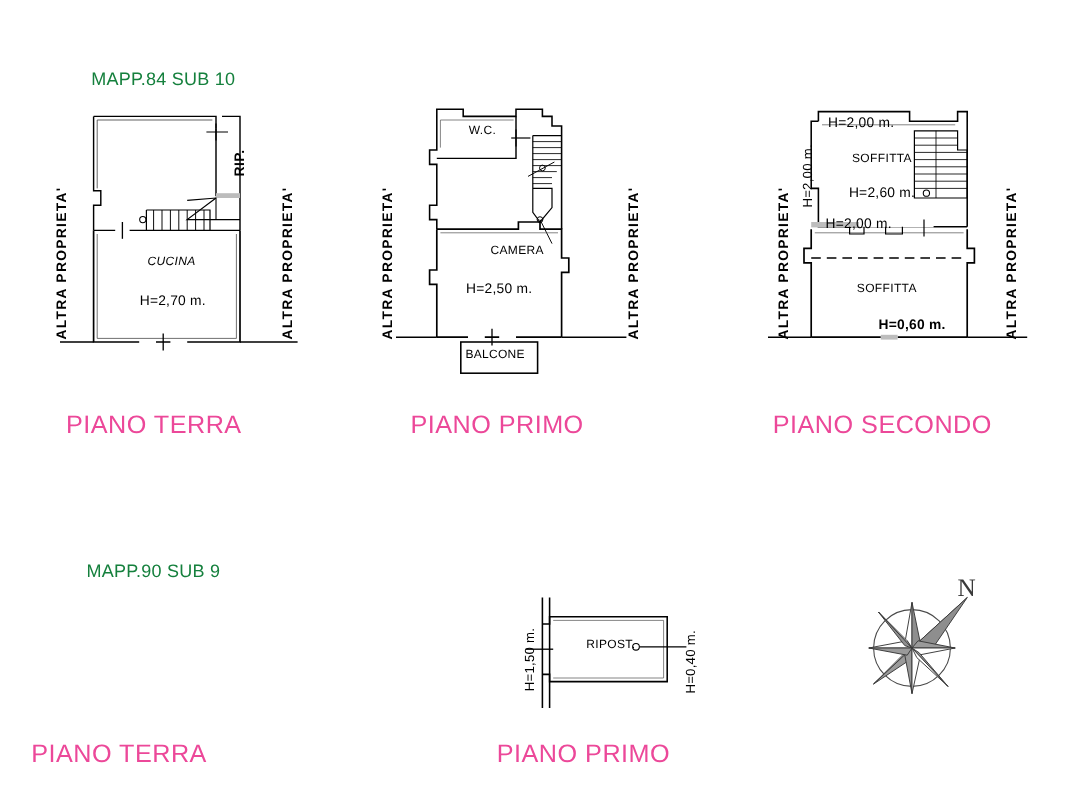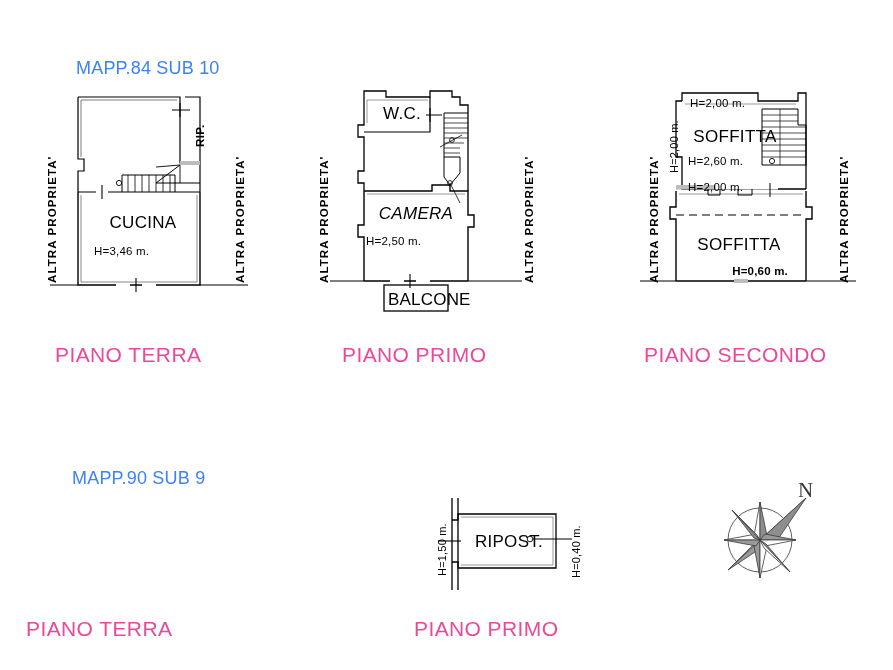--- a/index.html
+++ b/index.html
@@ -13,42 +13,42 @@
     height: 670px;
     background: #ffffff;
     font-family: "Liberation Sans", sans-serif;
     color: #000000;
     overflow: hidden;
   }
   .abs { position: absolute; }
 
   
   .mapp-title {
-    font-size: 18px;
+    font-size: 15px;
     letter-spacing: 0.2px;
-    color: #3b82f6;
+    color: #15803d;
     white-space: nowrap;
   }
   .plan-title {
     font-size: 21px;
     letter-spacing: 0.4px;
     color: #ec4899;
     white-space: nowrap;
   }
   .room-label {
-    font-size: 17px;
+    font-size: 10px;
     letter-spacing: 0.3px;
     white-space: nowrap;
     text-align: center;
   }
   .h-label {
     font-size: 11.5px;
     letter-spacing: 0.2px;
     white-space: nowrap;
-    text-align: left;
+    text-align: center;
   }
   .vert-prop {
     font-size: 11.5px;
     letter-spacing: 1.1px;
     white-space: nowrap;
     transform-origin: 0 0;
     transform: rotate(-90deg);
     font-weight: 600;
   }
   .vert-h {
@@ -60,21 +60,21 @@
   }
   .vert-rip {
     font-size: 11.5px;
     letter-spacing: 0.4px;
     white-space: nowrap;
     transform-origin: 0 0;
     transform: rotate(-90deg);
     font-weight: 600;
   }
   .balcone-label {
-    font-size: 17px;
+    font-size: 10px;
     letter-spacing: 0.2px;
     white-space: nowrap;
   }
   .compass-n {
     font-family: "Liberation Serif", serif;
     font-size: 21px;
     color: #3a3a3a;
   }
   svg { display: block; overflow: visible; }
 </style>
@@ -119,22 +119,22 @@
       <g stroke="#000" stroke-width="1.1">
         <path d="M72,100 L72,114"></path>
         <path d="M106,193 L106,207"></path>
       </g>
 
       <g stroke="#000" stroke-width="1.2">
         <path d="M20,200 L48,200 M170,200 L218,200"></path>
       </g>
     </svg>
 
-    <div class="abs room-label" style="left:72px; top:128px; width:82px;">CUCINA</div>
-    <div class="abs h-label" style="left:64px; top:160px; width:100px;">H=3,46 m.</div>
+    <div class="abs room-label" style="left:72px; top:128px; width:82px;font-style:italic;">CUCINA</div>
+    <div class="abs h-label" style="left:64px; top:160px; width:100px;">H=2,70 m.</div>
     <div class="abs vert-rip" style="left:164px; top:62px;">RIP.</div>
   </div>
 
   <div class="abs vert-prop" style="left:46px; top:283px;">ALTRA PROPRIETA'</div>
   <div class="abs vert-prop" style="left:234px; top:283px;">ALTRA PROPRIETA'</div>
 
   <div class="abs plan-title" style="left:55px; top:343px;">PIANO TERRA</div>
 
   <div class="abs" style="left:300px; top:85px; width:250px; height:250px;">
     <svg width="250" height="250" viewBox="0 0 250 250">
@@ -176,21 +176,21 @@
       <g stroke="#000" stroke-width="1.2">
         <path d="M30,196 L64,196 M168,196 L222,196"></path>
       </g>
 
       <g fill="none" stroke="#000" stroke-width="1.3">
         <rect x="84" y="200" width="64" height="26"></rect>
       </g>
     </svg>
 
     <div class="abs room-label" style="left:76px; top:19px; width:52px;">W.C.</div>
-    <div class="abs room-label" style="left:72px; top:119px; width:88px;font-style:italic;">CAMERA</div>
+    <div class="abs room-label" style="left:87px; top:119px; width:88px;">CAMERA</div>
     <div class="abs h-label" style="left:66px; top:150px; width:100px;">H=2,50 m.</div>
     <div class="abs balcone-label" style="left:88px; top:205px;">BALCONE</div>
   </div>
 
   <div class="abs vert-prop" style="left:318px; top:283px;">ALTRA PROPRIETA'</div>
   <div class="abs vert-prop" style="left:523px; top:283px;">ALTRA PROPRIETA'</div>
 
   <div class="abs plan-title" style="left:342px; top:343px;">PIANO PRIMO</div>
 
   <div class="abs" style="left:630px; top:85px; width:250px; height:230px;">

